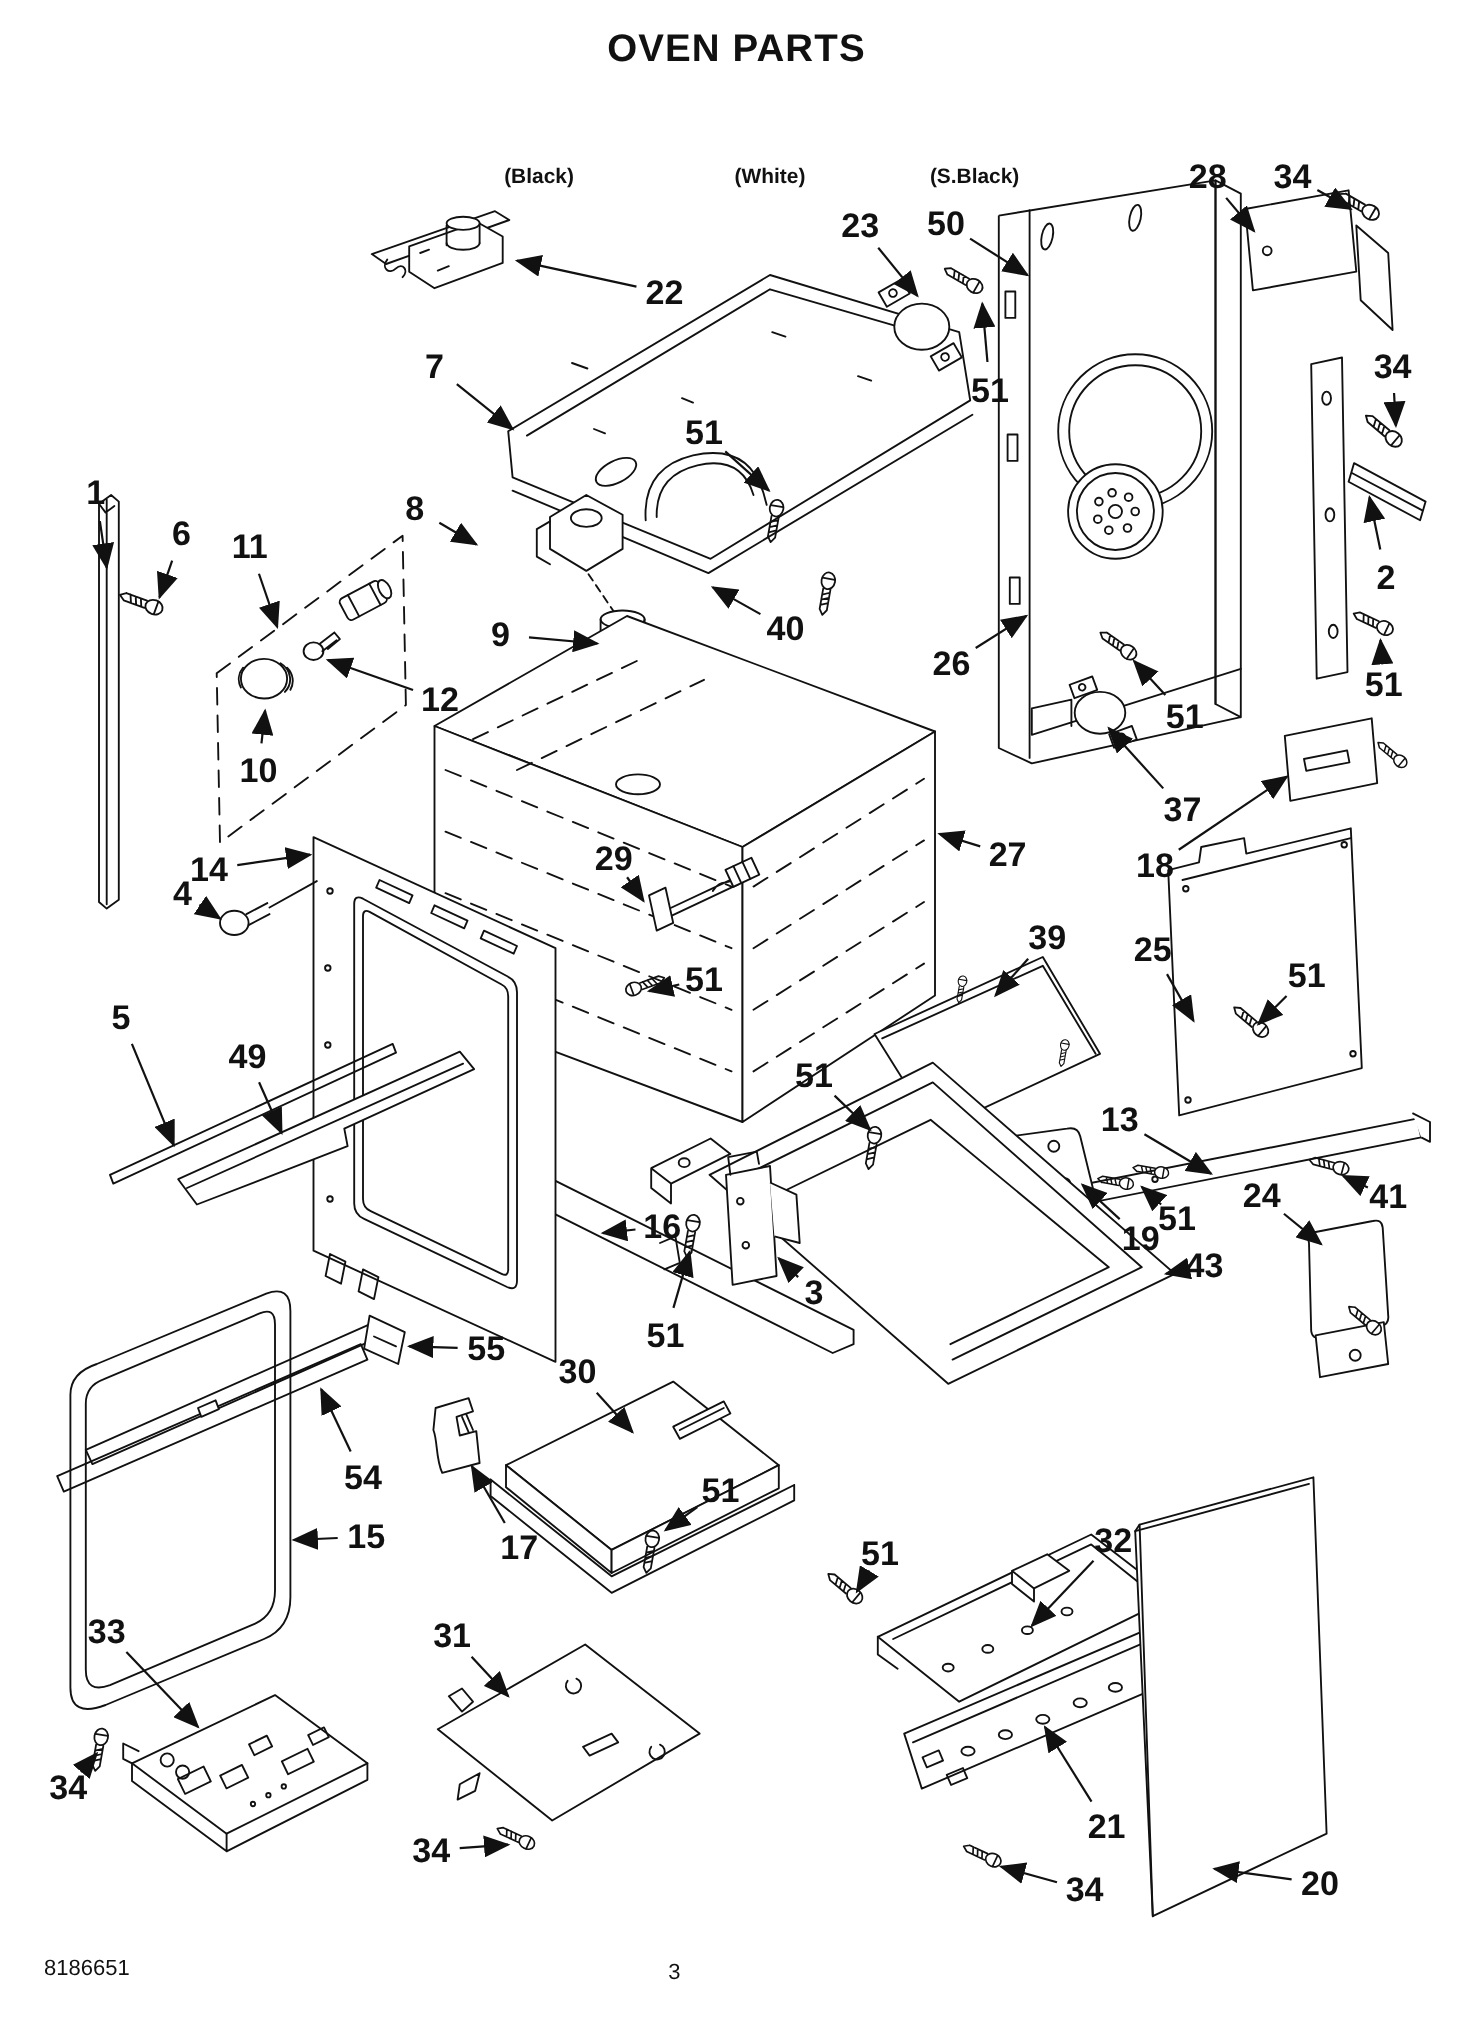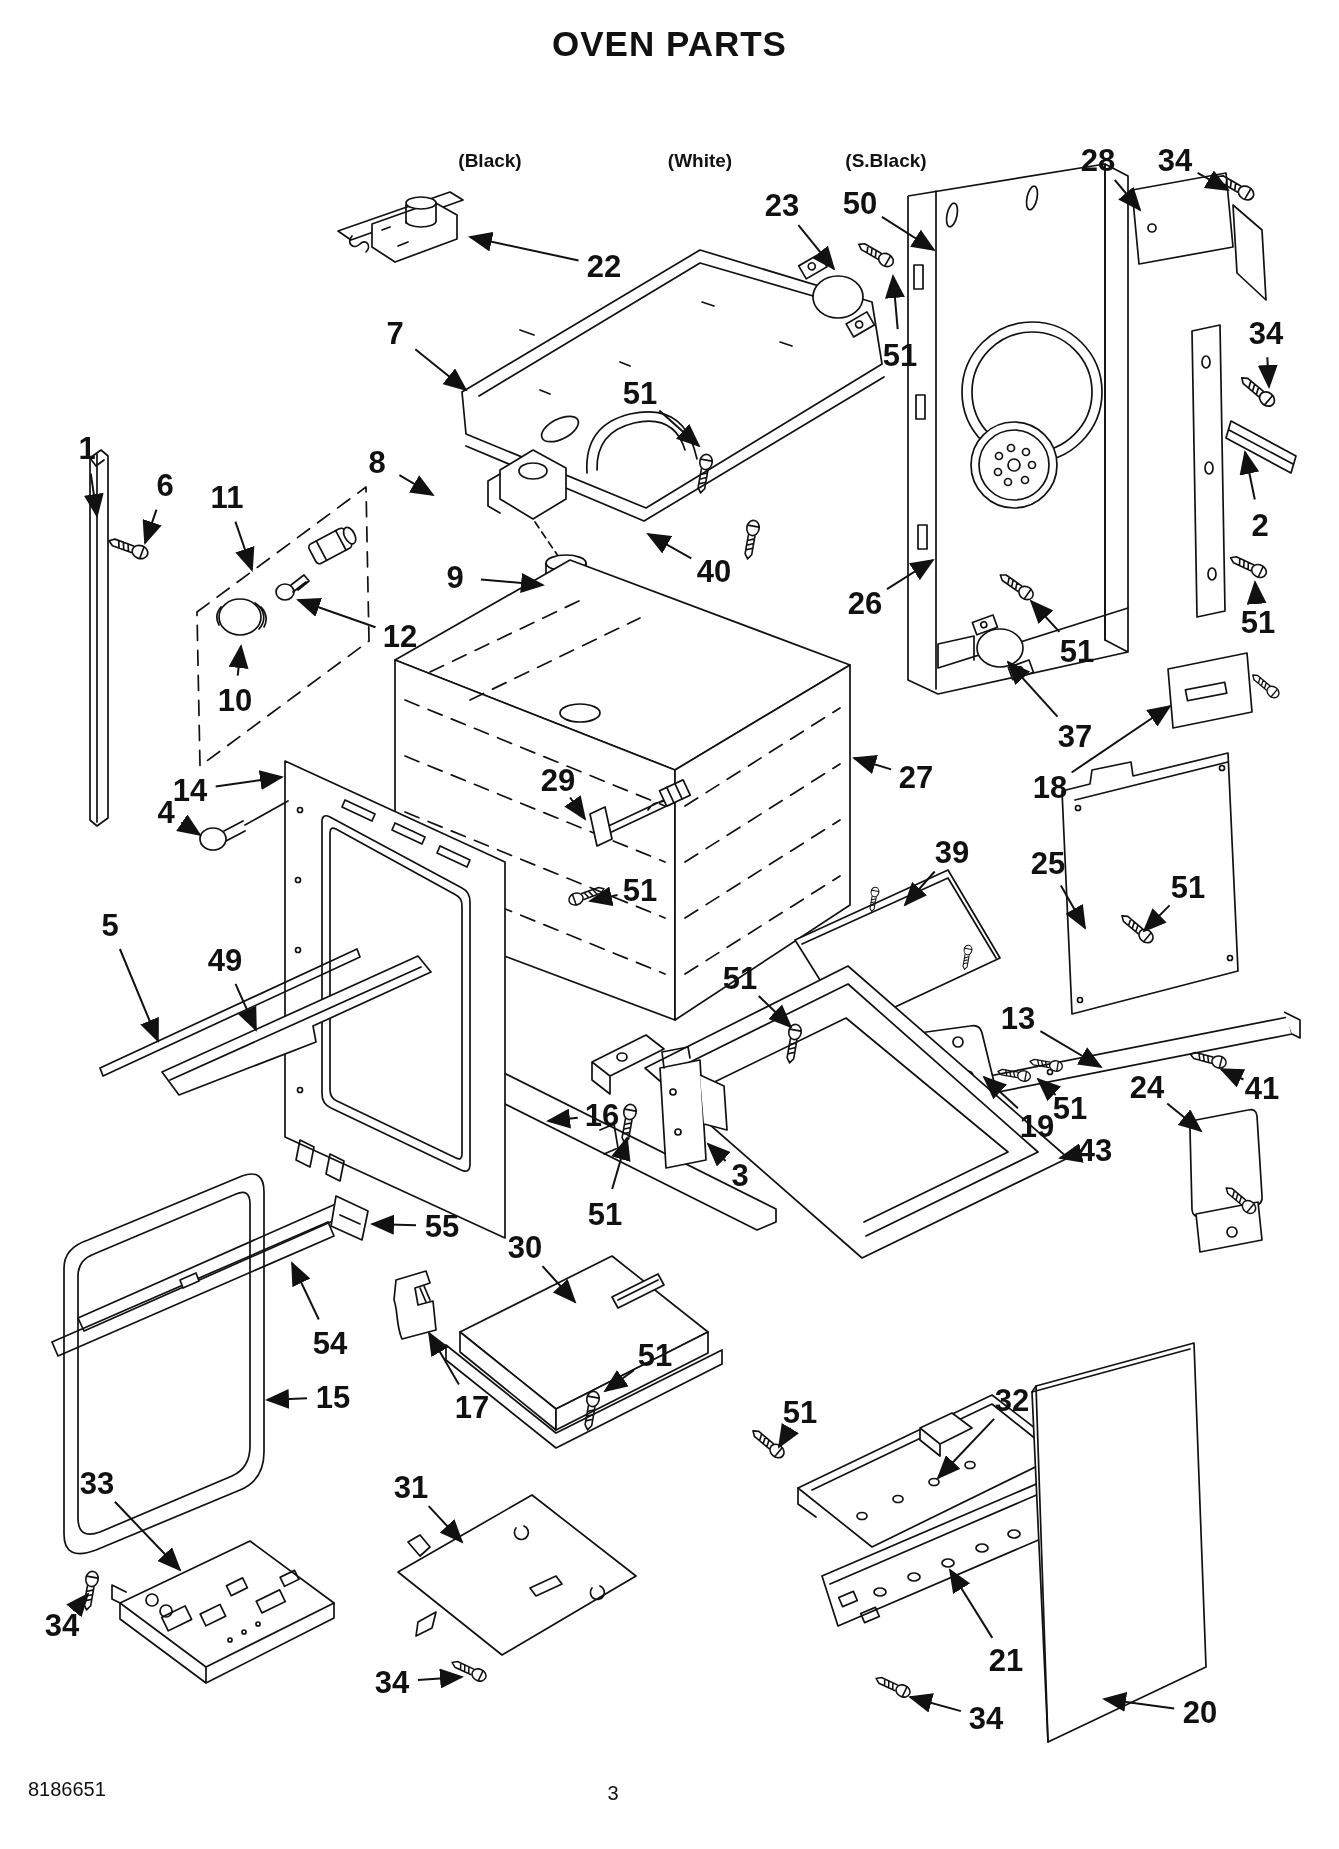--- a/index.html
+++ b/index.html
@@ -2,21 +2,21 @@
 <html><head>
 <meta charset="utf-8">
 <style>
   html,body{margin:0;padding:0;background:#fff;}
   #page{position:relative;width:1339px;height:1849px;background:#ffffff;font-family:"Liberation Sans",sans-serif;color:#111;overflow:hidden;}
   .hdr{position:absolute;left:0;width:1339px;text-align:center;}
   #title{top:24px;font-size:35px;font-weight:700;letter-spacing:1px;}
   #models{top:74px;font-size:21px;font-weight:700;}
   .finish{position:absolute;top:102px;transform:translateX(-50%);font-size:19px;font-weight:700;margin-top:48px;}
   .foot{position:absolute;font-size:20px;}
-  #docnum{left:28px;top:1778px;}
+  #docnum{left:40px;top:1778px;}
   #pagenum{left:613px;top:1782px;transform:translateX(-50%);}
   svg{position:absolute;left:0;top:0;}
   .ln{stroke:#111;stroke-width:1.7;fill:none;stroke-linecap:round;stroke-linejoin:round;}
   .fw{stroke:#111;stroke-width:1.7;fill:#fff;stroke-linejoin:round;}
   .dash{stroke-dasharray:15 10;}
   .dash2{stroke-dasharray:7 5;}
   .callout-num{font-family:"Liberation Sans",sans-serif;font-weight:700;font-size:31px;fill:#111;}
   .leader{stroke:#111;stroke-width:2;fill:none;}
 </style>
 </head>

